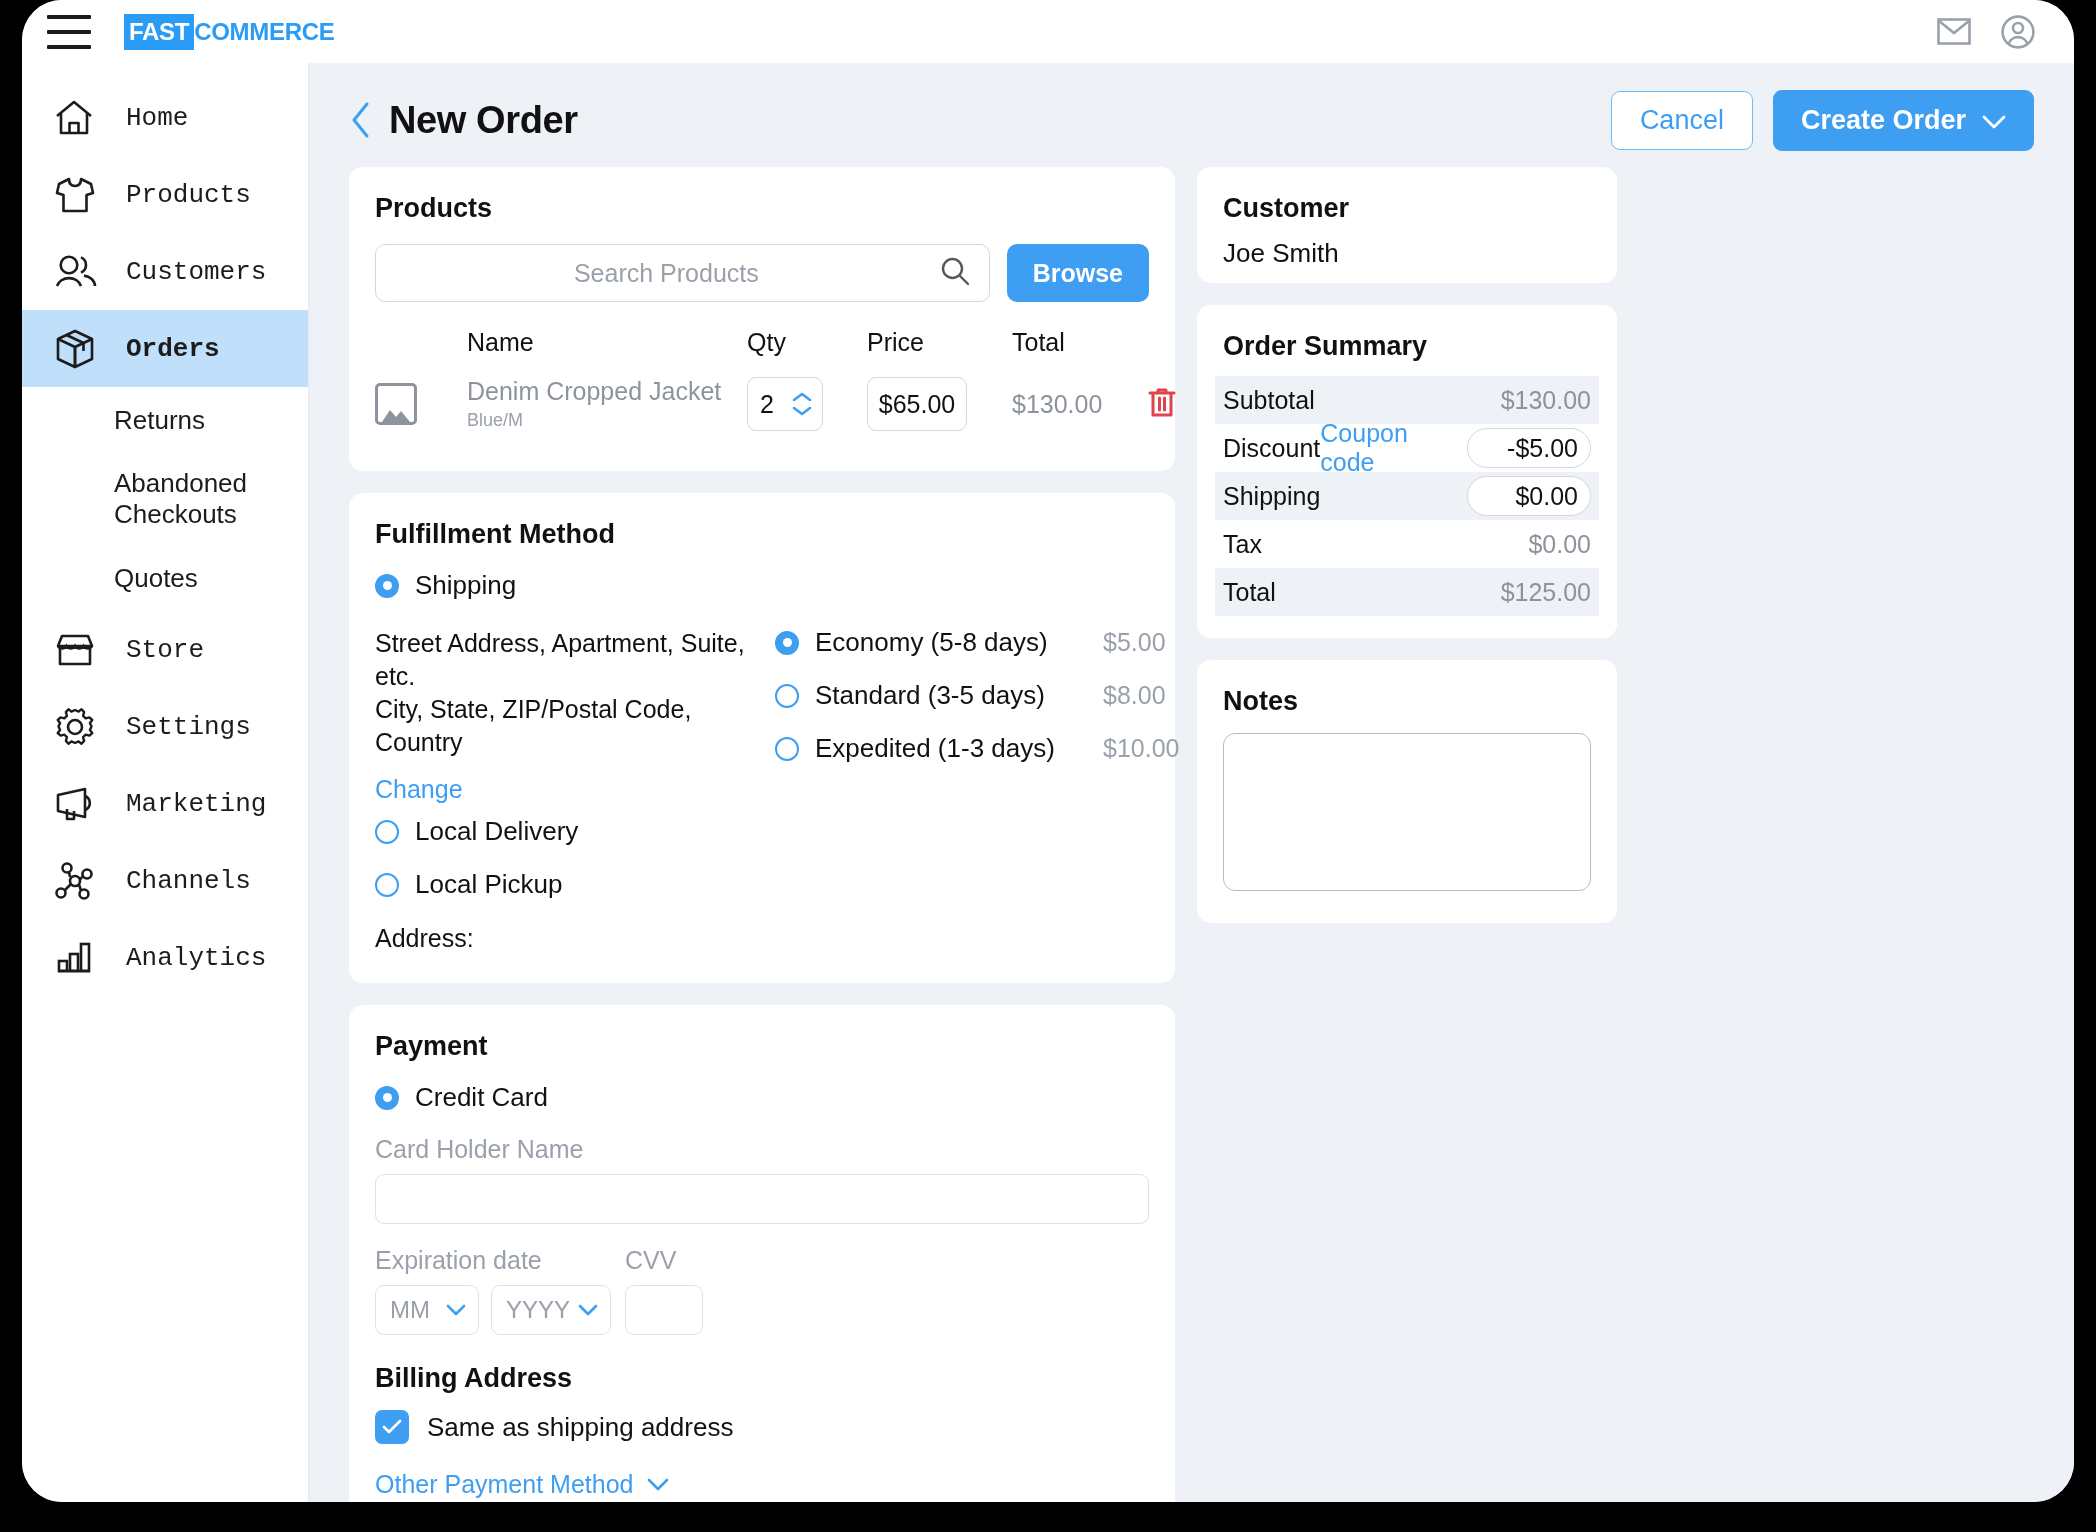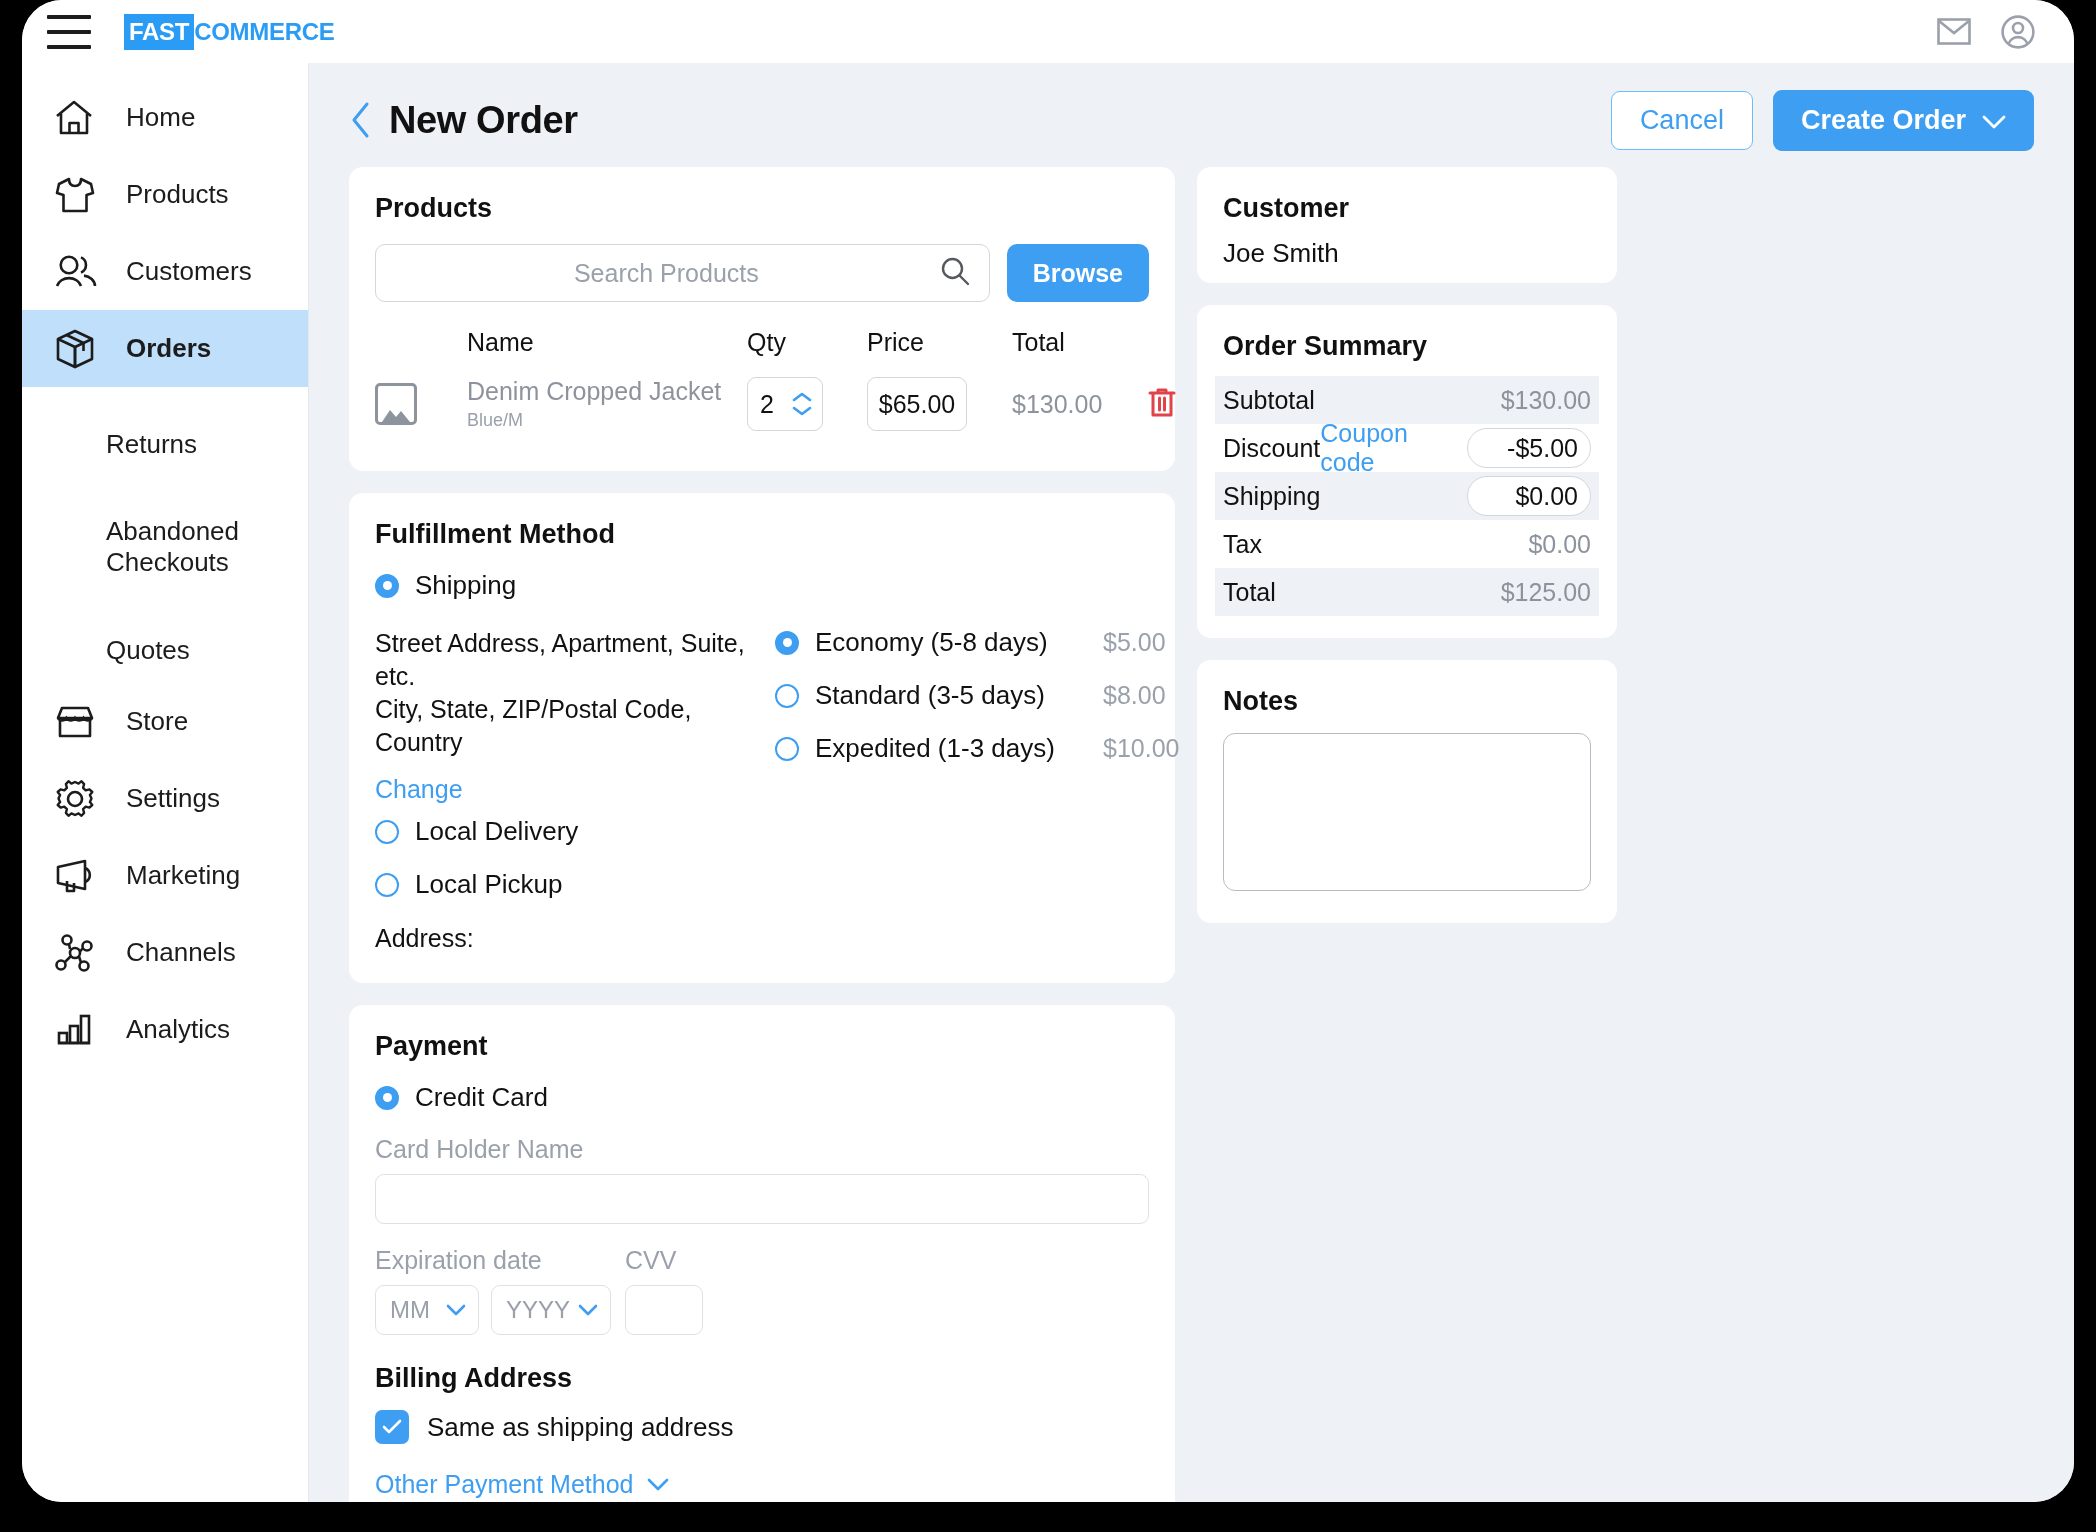--- a/index.html
+++ b/index.html
@@ -50,30 +50,30 @@
     position: absolute; left: 0; top: 63px;
     width: 287px; height: 1439px;
     background: #ffffff;
     border-right: 1px solid #e3e7ee;
     padding-top: 16px;
   }
   .nav-item {
     display: flex; align-items: center;
     height: 77px; padding-left: 32px;
     cursor: pointer;
-    font-size: 26px; color: #1c1c1c;
+    font-size: 26px; color: #1c1c1c; font-family: Liberation Mono, monospace;
   }
   .nav-item.active { background: #bfdffb; font-weight: 700; }
   .nav-icon { width: 52px; display: flex; align-items: center; justify-content: flex-start; flex: none; }
   .nav-label { margin-left: 20px; }
   .nav-sub {
     display: flex; align-items: flex-start;
-    padding-left: 12px; cursor: pointer;
+    padding-left: 20px; cursor: pointer;
     font-size: 26px; color: #1c1c1c;
-    min-height: 66px; align-items: center; margin-top: 24px;
+    min-height: 66px; align-items: center;
   }
   .nav-sub .nav-icon { width: 52px; }
   .nav-sub .nav-label { margin-left: 20px; line-height: 1.18; }
   
   .content {
     position: absolute; left: 287px; top: 63px;
     width: 1765px; height: 1439px;
     background: #eef1f6;
     padding: 0 40px;
   }

